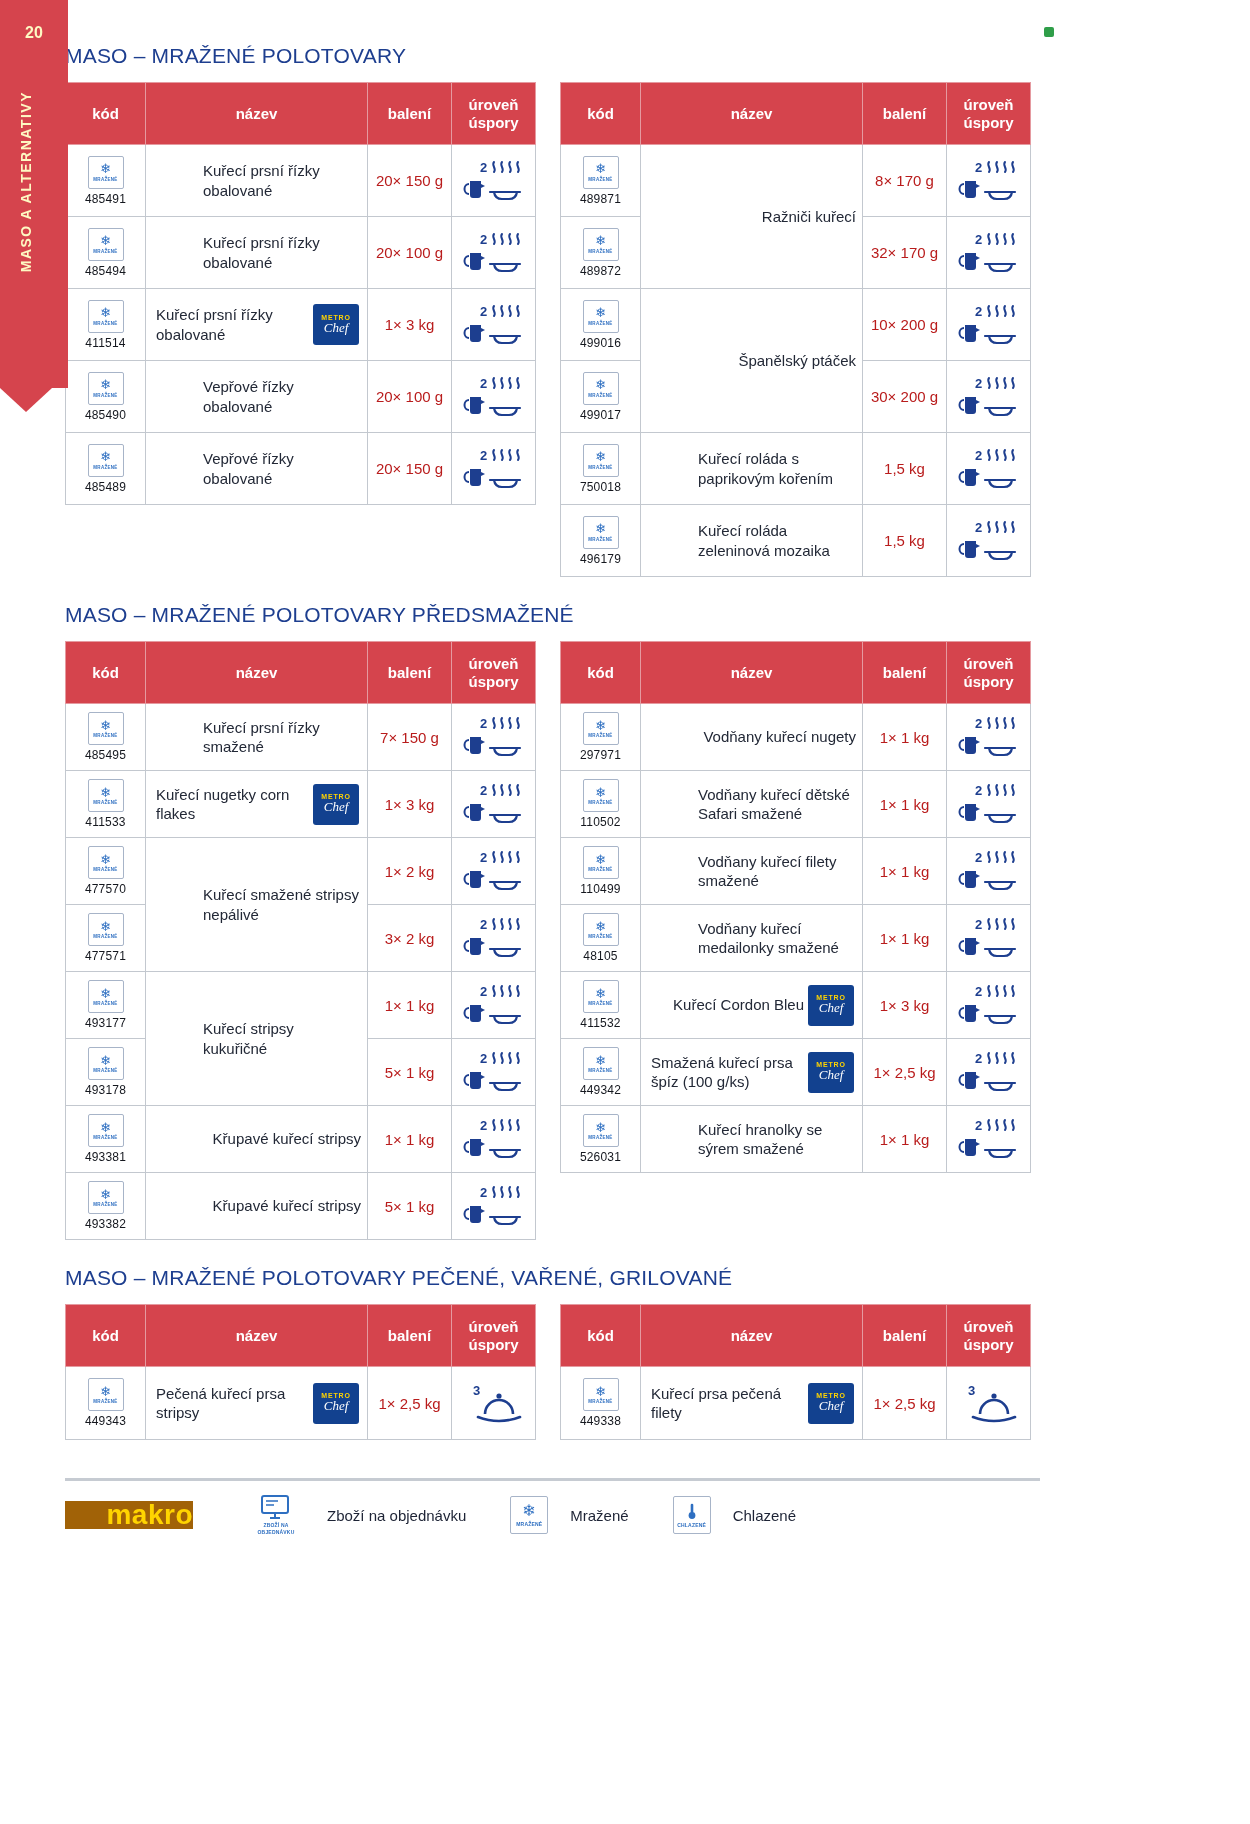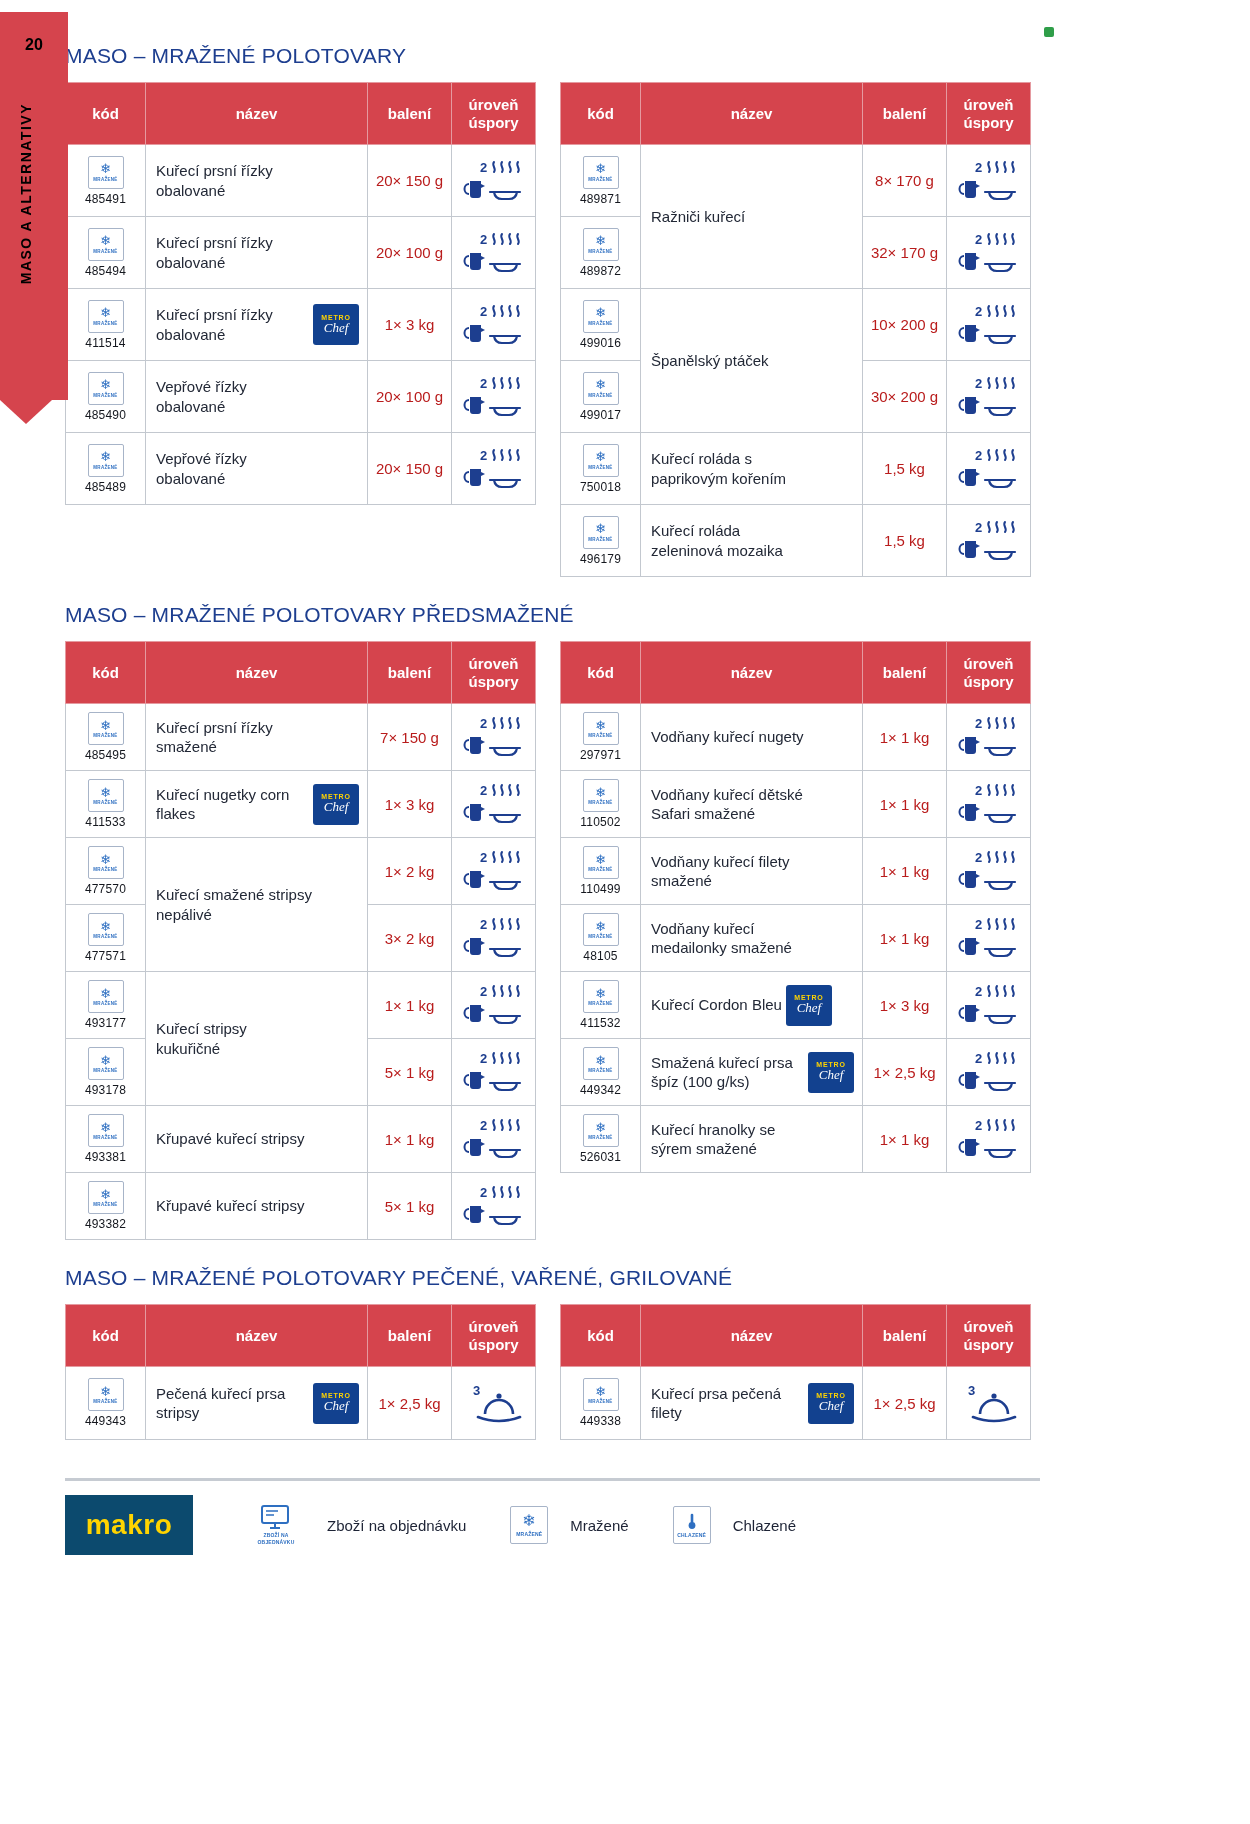--- a/index.html
+++ b/index.html
@@ -1,20 +1,20 @@
 <!DOCTYPE html>
 <html><head>
 <meta charset="utf-8">
 <style>
   *{margin:0;padding:0;box-sizing:border-box}
   html,body{width:1250px;height:1824px}
   body{position:relative;background:#fff;font-family:"Liberation Sans","DejaVu Sans",sans-serif;color:#242a38;overflow:hidden}
 
   
-  .sidebar{position:absolute;left:0;top:12px;width:68px;height:388px;background:#d5444d;color:#000000;z-index:2}
+  .sidebar{position:absolute;left:0;top:0;width:68px;height:388px;background:#d5444d;color:#fef9c3;z-index:2}
   .sidebar::after{content:"";position:absolute;top:100%;left:0;width:0;height:0;
     border-left:26px solid transparent;border-right:26px solid transparent;border-top:24px solid #d5444d}
   .pagenum{padding-top:24px;text-align:center;font-size:16px;font-weight:700}
   .vlabel{position:absolute;top:56px;left:0;width:52px;height:252px;display:flex;align-items:center;justify-content:center}
   .vlabel span{writing-mode:vertical-rl;transform:rotate(180deg);font-size:14px;font-weight:700;letter-spacing:1.5px;white-space:nowrap}
 
   .green-dot{position:absolute;left:1044px;top:27px;width:10px;height:10px;border-radius:2px;background:#2f9e49}
 
   main{position:absolute;left:65px;top:0;width:975px}
   .section{margin-top:26px}
@@ -32,33 +32,33 @@
   .t2 tbody tr{height:73px}
 
   .code-cell{text-align:center;padding:5px 2px}
   .frost{display:inline-flex;flex-direction:column;align-items:center;justify-content:center;
     width:36px;height:33px;border:1px solid #a7b4c8;border-radius:2px;background:#fff}
   .fsnow{font-size:13px;line-height:1;color:#2e6fc1}
   .flbl{font-size:4.5px;font-weight:700;color:#2e6fc1;letter-spacing:.3px;margin-top:1.5px}
   .pcode{font-size:12px;color:#14171e;margin-top:3px;letter-spacing:.2px}
 
   .name-cell{padding:5px 6px 5px 10px}
-  .name-wrap{display:flex;align-items:center;justify-content:flex-start;gap:4px}
+  .name-wrap{display:flex;align-items:center;justify-content:flex-end;gap:4px}
   .pname{font-size:15px;line-height:1.3;color:#222836;max-width:158px}
   .chef{display:inline-flex;flex-direction:column;align-items:center;justify-content:center;
     width:46px;height:41px;background:#12418f;border-radius:3px;flex:none;margin-right:2px}
   .chef-m{color:#ffd400;font-size:7px;font-weight:700;letter-spacing:.8px}
   .chef-c{color:#fff;font-size:13px;font-style:italic;font-family:"Liberation Serif","DejaVu Serif",serif;line-height:1.1}
 
   .pack-cell{text-align:center;font-size:15px;color:#b91c1c}
   .save-cell{text-align:center}
   .saveicon{display:block;margin:0 auto}
 
   .footer{margin-top:38px;border-top:3px solid #c6cbd2;padding-top:14px;display:flex;align-items:center}
-  .logo{width:128px;height:60px;background:#0c4a6e;display:flex;align-items:center;justify-content:center}
+  .logo{width:128px;height:28px;background:#a16207;display:flex;align-items:center;justify-content:flex-end}
   .logo span{color:#ffd400;font-size:28px;font-weight:700;letter-spacing:.5px}
   .legend{display:flex;align-items:center;gap:44px;margin-left:54px}
   .litem{display:flex;align-items:center;gap:22px}
   .licon{display:flex;flex-direction:column;align-items:center;width:58px}
   .lcap{font-size:5px;font-weight:700;color:#2e6fc1;text-align:center;line-height:1.3;letter-spacing:.2px;margin-top:1px;max-width:54px}
   .fbox{display:inline-flex;flex-direction:column;align-items:center;justify-content:center;
     width:38px;height:38px;border:1px solid #a7b4c8;border-radius:2px}
   .fsnow2{font-size:16px;line-height:1;color:#2e6fc1}
   .fcap{font-size:5px;font-weight:700;color:#2e6fc1;margin-top:2px;letter-spacing:.2px}
   .llabel{font-size:15px;color:#1d2335}

